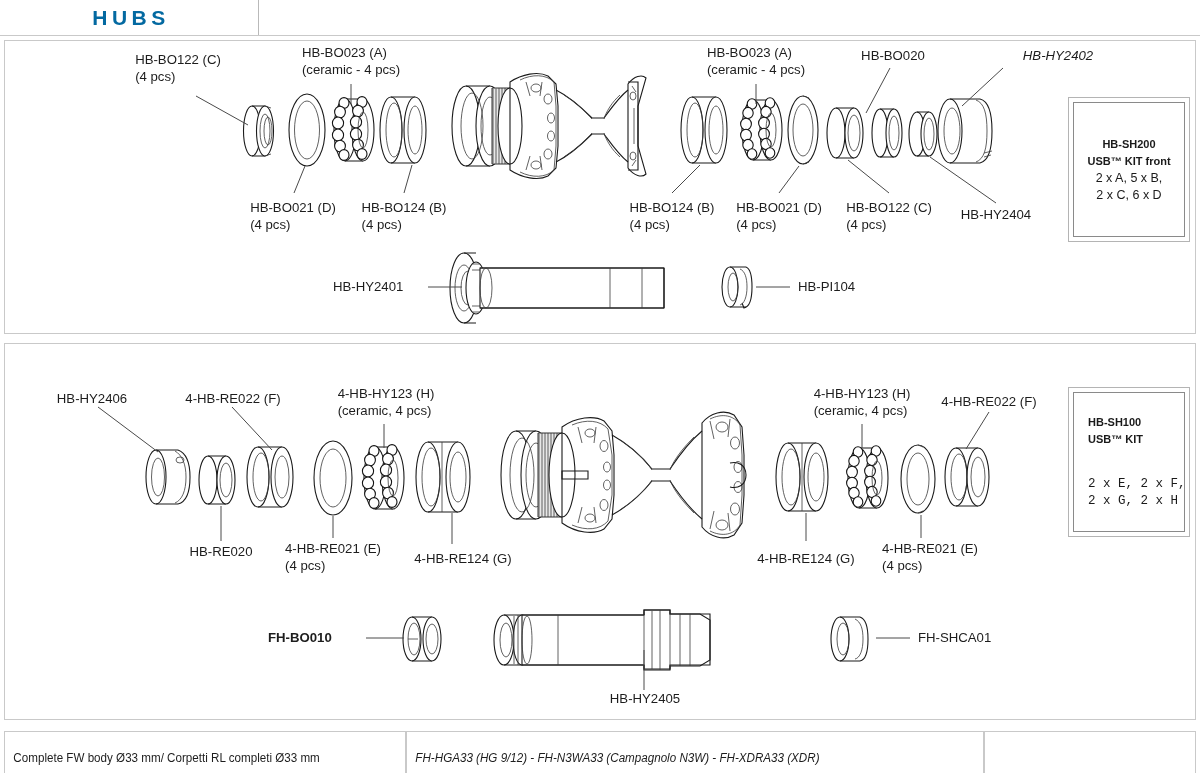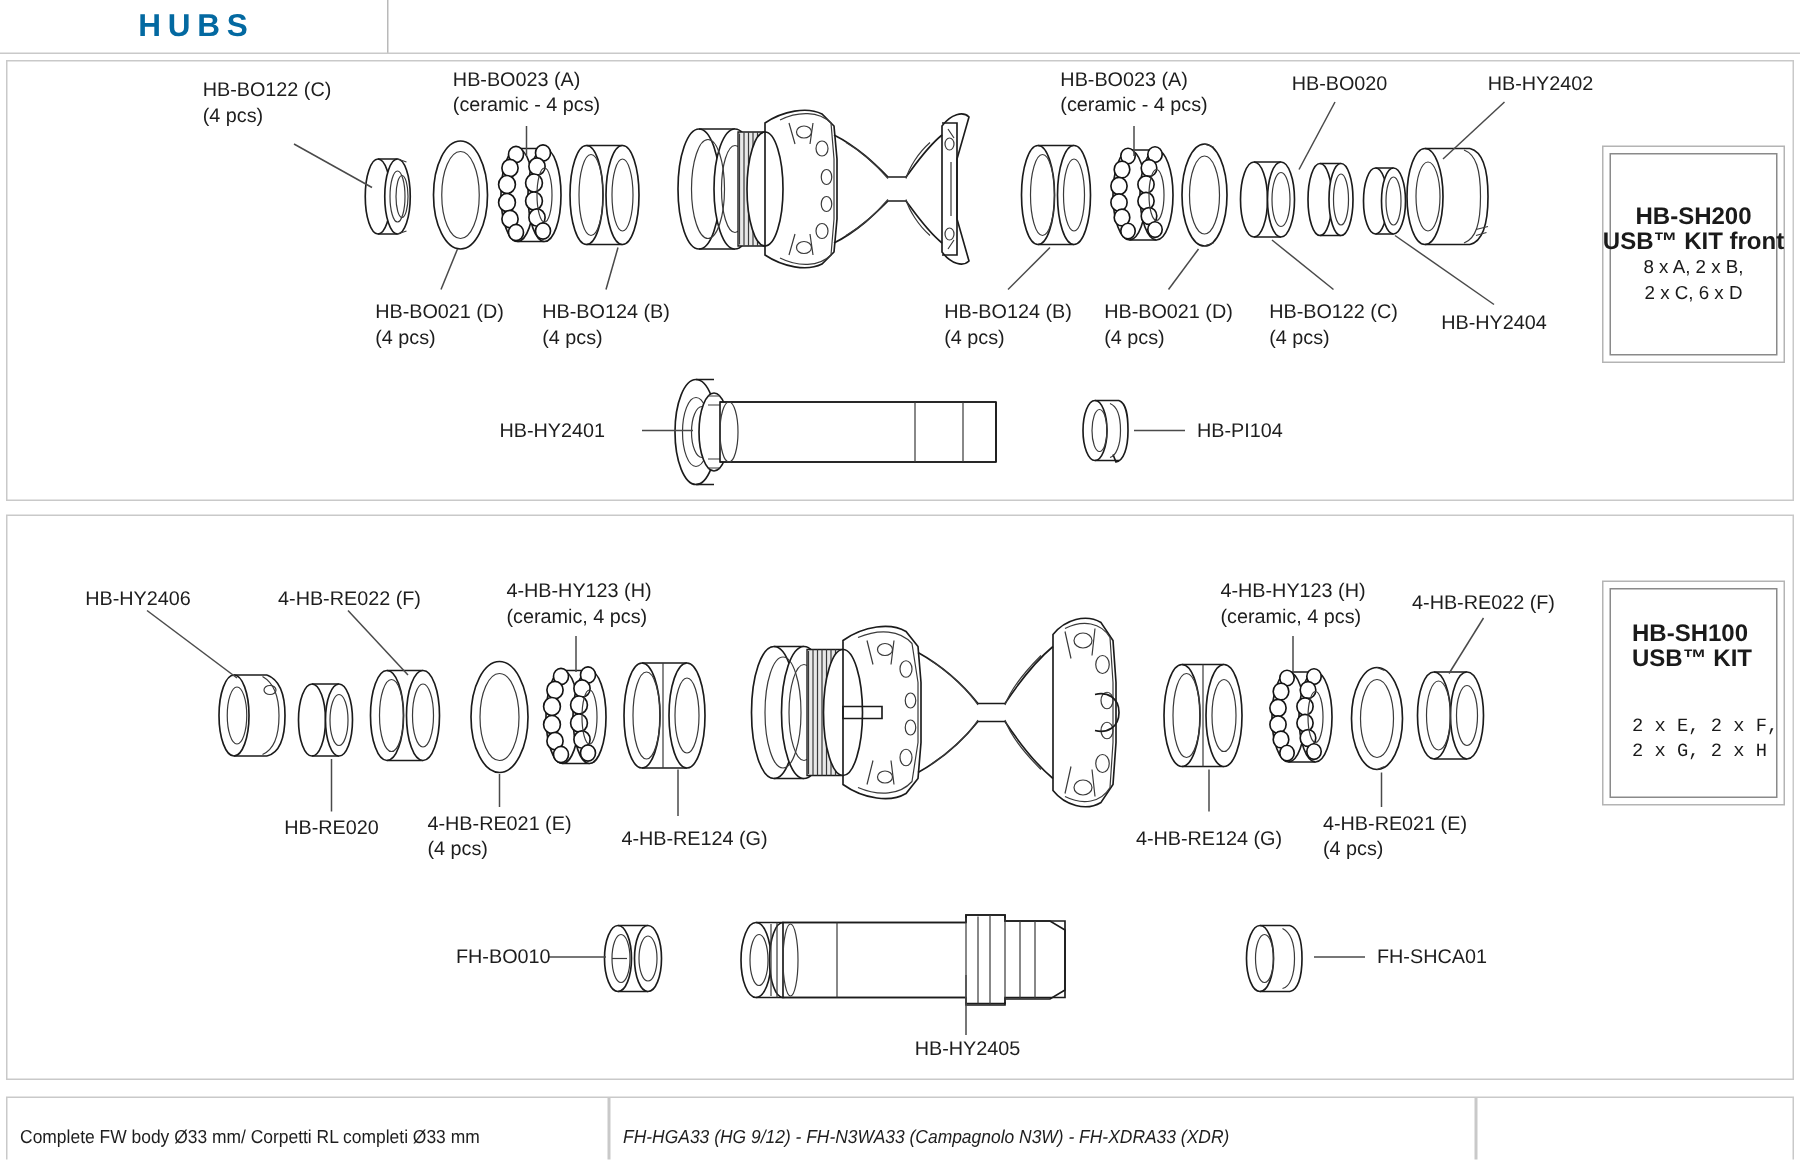--- a/index.html
+++ b/index.html
@@ -63,21 +63,21 @@
   .kit-inner {
     width: 100%; height: 100%;
     border: 1px solid #8a8a8a;
     display: flex; flex-direction: column; justify-content: center;
     padding: 6px 10px;
   }
   #kit-front { left: 1068px; top: 97px; width: 122px; height: 145px; }
   #kit-rear  { left: 1068px; top: 387px; width: 122px; height: 150px; }
   #kit-front .kit-inner { align-items: center; text-align: center; }
   #kit-rear .kit-inner  { align-items: flex-start; text-align: left; padding-left: 14px; }
-  .kit-title { font-size: 16px; font-weight: 700; color: #1a1a1a; line-height: 17px; white-space: nowrap; }
+  .kit-title { font-size: 11px; font-weight: 700; color: #1a1a1a; line-height: 17px; white-space: nowrap; }
   .kit-qty   { font-size: 12.5px; color: #1a1a1a; line-height: 17px; white-space: nowrap; }
   #kit-front .kit-qty:first-of-type { margin-top: 4px; }
   #kit-rear .kit-qty-group { margin-top: 28px; font-family: Liberation Mono, monospace; }
 
   
   .label {
     position: absolute;
     font-size: 13.2px;
     color: #1d1d1d;
     line-height: 16.5px;
@@ -524,21 +524,21 @@
     <span>HB-BO023 (A)</span>
     <span class="l2">(ceramic - 4 pcs)</span>
   </div>
   <div class="label center" style="left:756px; top:45px;">
     <span>HB-BO023 (A)</span>
     <span class="l2">(ceramic - 4 pcs)</span>
   </div>
   <div class="label center" style="left:893px; top:48px;">
     <span>HB-BO020</span>
   </div>
-  <div class="label center" style="left:1027px; top:48px;">
+  <div class="label center" style="left:1058px; top:48px;font-style:italic;">
     <span>HB-HY2402</span>
   </div>
 
   <div class="label center" style="left:293px; top:200px;">
     <span>HB-BO021 (D)</span>
     <span class="l2">(4 pcs)</span>
   </div>
   <div class="label center" style="left:404px; top:200px;">
     <span>HB-BO124 (B)</span>
     <span class="l2">(4 pcs)</span>
@@ -595,35 +595,35 @@
     <span>4-HB-RE124 (G)</span>
   </div>
   <div class="label center" style="left:806px; top:551px;">
     <span>4-HB-RE124 (G)</span>
   </div>
   <div class="label center" style="left:930px; top:541px;">
     <span>4-HB-RE021 (E)</span>
     <span class="l2">(4 pcs)</span>
   </div>
 
-  <div class="label left" style="left:304px; top:630px;">
+  <div class="label left" style="left:268px; top:630px;font-weight:bold;">
     <span>FH-BO010</span>
   </div>
   <div class="label center" style="left:645px; top:691px;">
     <span>HB-HY2405</span>
   </div>
   <div class="label left" style="left:918px; top:630px;">
     <span>FH-SHCA01</span>
   </div>
 
   <div class="kit-box" id="kit-front">
     <div class="kit-inner">
       <div class="kit-title">HB-SH200</div>
       <div class="kit-title">USB™ KIT front</div>
-      <div class="kit-qty">8 x A, 2 x B,</div>
+      <div class="kit-qty">2 x A, 5 x B,</div>
       <div class="kit-qty">2 x C, 6 x D</div>
     </div>
   </div>
 
   <div class="kit-box" id="kit-rear">
     <div class="kit-inner">
       <div class="kit-title">HB-SH100</div>
       <div class="kit-title">USB™ KIT</div>
       <div class="kit-qty-group">
         <div class="kit-qty">2 x E, 2 x F,</div>

